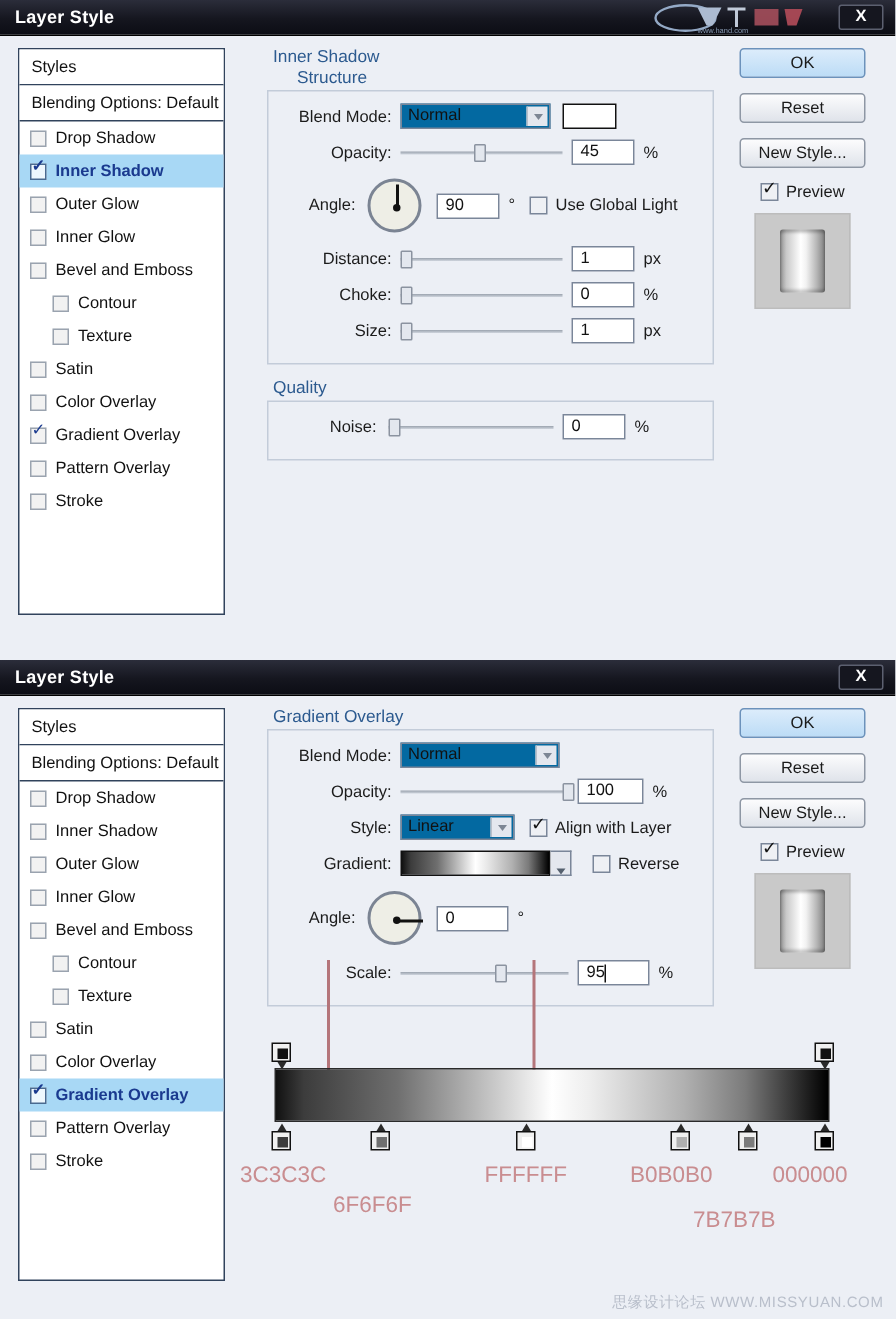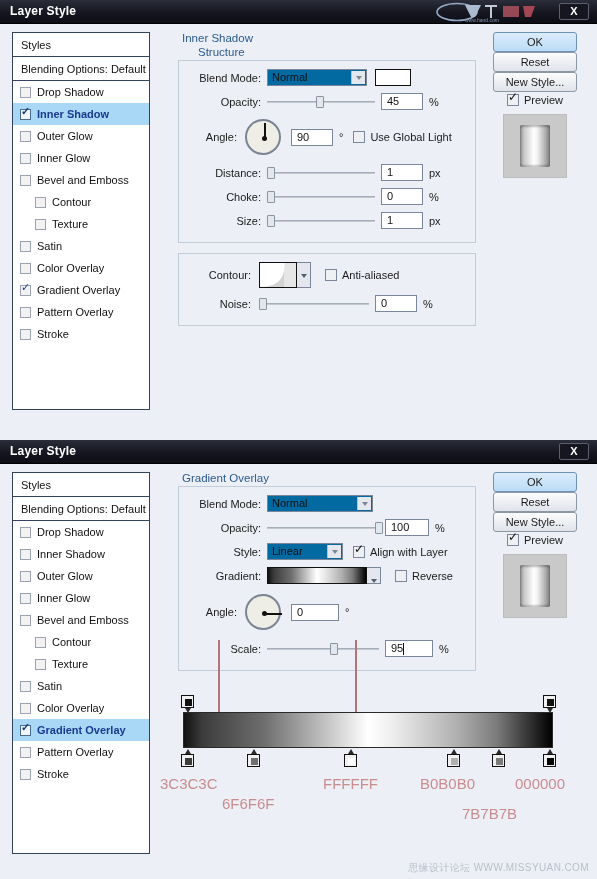--- a/index.html
+++ b/index.html
@@ -200,21 +200,21 @@
   .grad-swatch {
     height: 17px; border: 1px solid #111; cursor: pointer;
     background: linear-gradient(to right,
       #111111 0%, #3c3c3c 6%, #6f6f6f 24%, #d9d9d9 43%,
       #ffffff 50%, #e8e8e8 58%, #b0b0b0 75%, #7b7b7b 86%, #000000 100%);
   }
 
   
   .btncol { position: absolute; right: 10px; top: 8px; width: 104px; }
   .btn {
-    width: 84px; height: 20px; margin: 0 auto 0 auto;
+    width: 84px; height: 20px; margin: 0 auto 10px auto;
     border: 1px solid #8e97a4; border-radius: 3px;
     background: linear-gradient(to bottom,#fcfcfd,#dfe3ea);
     font-size: 11px; color: #1b1b1b; text-align: center; line-height: 18px;
     cursor: pointer;
   }
   .btn.primary {
     background: linear-gradient(to bottom,#dcecfb,#bcdcf6);
     border-color: #6c92bb;
   }
   .preview-chk {
@@ -435,37 +435,22 @@
               <div class="knob" style="left:0%;"></div>
             </div>
             <div class="numbox" style="width:42px; margin-left:6px;">
               <span>1</span>
             </div>
             <span class="unit">px</span>
           </div>
         </div>
 
         <div style="height:10px;"></div>
+        <div class="group-title">Quality</div>
         <div class="fieldset plain" style="padding-top:6px;">
-          <div class="row" style="height:30px;">
-            <span class="lbl" style="width:64px;">Contour:</span>
-            <div style="display:flex; margin-left:8px;">
-              <div class="contour-box">
-                <svg class="contour-curve" viewBox="0 0 38 26" preserveAspectRatio="none">
-                  <path d="M0 26 C 18 26, 26 18, 26 0 L26 26 Z" fill="#d3d3d3"></path>
-                  <rect x="26" y="0" width="12" height="26" fill="#e6e6e6"></rect>
-                </svg>
-              </div>
-              <div class="contour-drop"></div>
-            </div>
-            <div class="chk-inline" style="margin-left:14px;">
-              <span class="chk-box"></span>
-              <span>Anti-aliased</span>
-            </div>
-          </div>
           <div class="row">
             <span class="lbl" style="width:64px;">Noise:</span>
             <div class="slider" style="width:110px; margin-left:8px;">
               <div class="track"></div>
               <div class="knob" style="left:0%;"></div>
             </div>
             <div class="numbox" style="width:42px; margin-left:6px;">
               <span>0</span>
             </div>
             <span class="unit">%</span>

